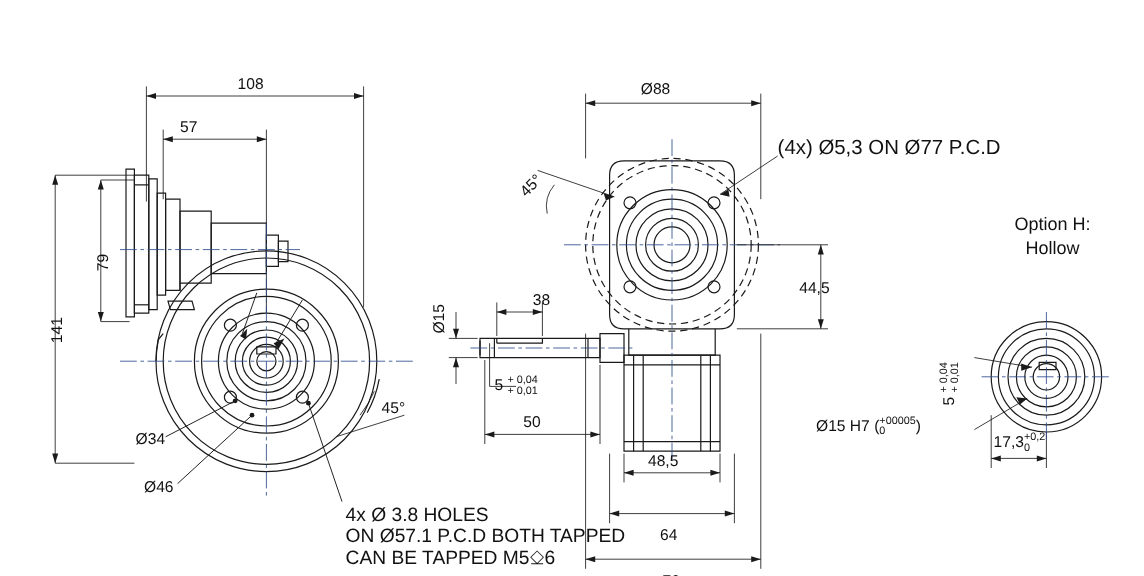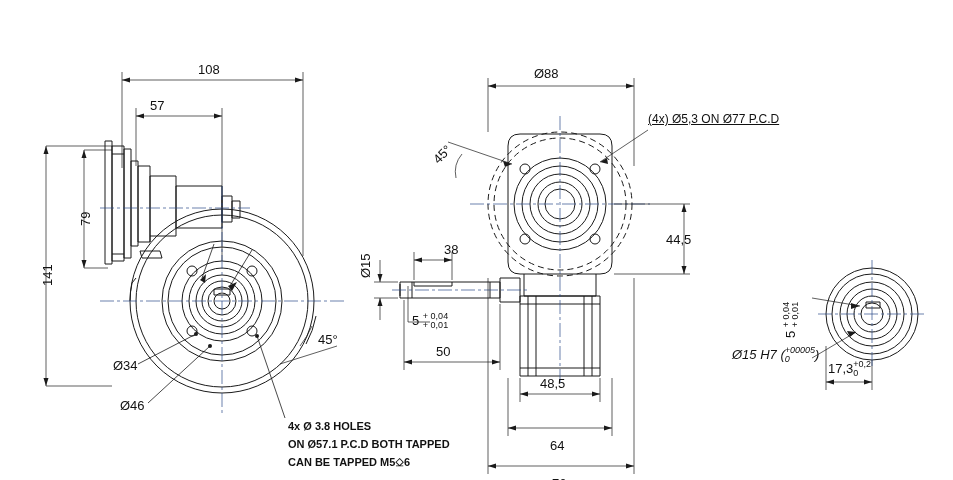--- a/index.html
+++ b/index.html
@@ -1,22 +1,22 @@
 <!DOCTYPE html>
 <html><head>
 <meta charset="utf-8">
 <style>
   html,body{margin:0;padding:0;background:#ffffff;}
   body{width:953px;height:480px;position:relative;overflow:hidden;
        font-family:"Liberation Sans", sans-serif;color:#111;}
   #stage{position:absolute;inset:0;margin-top:46px;}
   svg{position:absolute;left:0;top:0;}
   .lbl{position:absolute;font-size:13px;color:#111;white-space:nowrap;line-height:1.25;}
-  .lbl.small{font-size:12px;text-decoration:underline;}
-  .lbl.tiny{font-size:11px;font-weight:bold;}
+  .lbl.small{font-size:17px;}
+  .lbl.tiny{font-size:16px;}
   .lbl.rot{transform-origin:left top;}
   .frac{display:inline-block;font-size:9px;line-height:1.05;vertical-align:middle;text-align:left;}
   .opt{font-size:15px;text-align:center;line-height:1.3;}
 </style>
 </head>
 <body>
 
 <div id="stage">
 
 <svg width="953" height="480" viewBox="0 0 953 480">
@@ -263,30 +263,34 @@
 <div class="lbl small" style="left:648px;top:66px;">(4x) Ø5,3 ON Ø77 P.C.D</div>
 
 <div class="lbl" style="left:412px;top:266px;">
   <span>5</span>
   <span class="frac">
     <span style="display:block">+ 0,04</span>
     <span style="display:block">+ 0,01</span>
   </span>
 </div>
 
+<div class="lbl opt" style="left:822px;top:132px;width:110px;">
+  <div>Option H:</div>
+  <div>Hollow</div>
+</div>
 
 <div class="lbl rot" style="left:782px;top:292px;transform:rotate(-90deg);">
   <span>5</span>
   <span class="frac">
     <span style="display:block">+ 0,04</span>
     <span style="display:block">+ 0,01</span>
   </span>
 </div>
 
-<div class="lbl" style="left:732px;top:300px;font-style:italic;">
+<div class="lbl" style="left:680px;top:300px;">
   <span>Ø15 H7</span>
   <span>(</span><span class="frac">
     <span style="display:block">+00005</span>
     <span style="display:block">0</span>
   </span><span>)</span>
 </div>
 
 <div class="lbl" style="left:828px;top:314px;">
   <span>17,3</span><span class="frac">
     <span style="display:block">+0,2</span>

